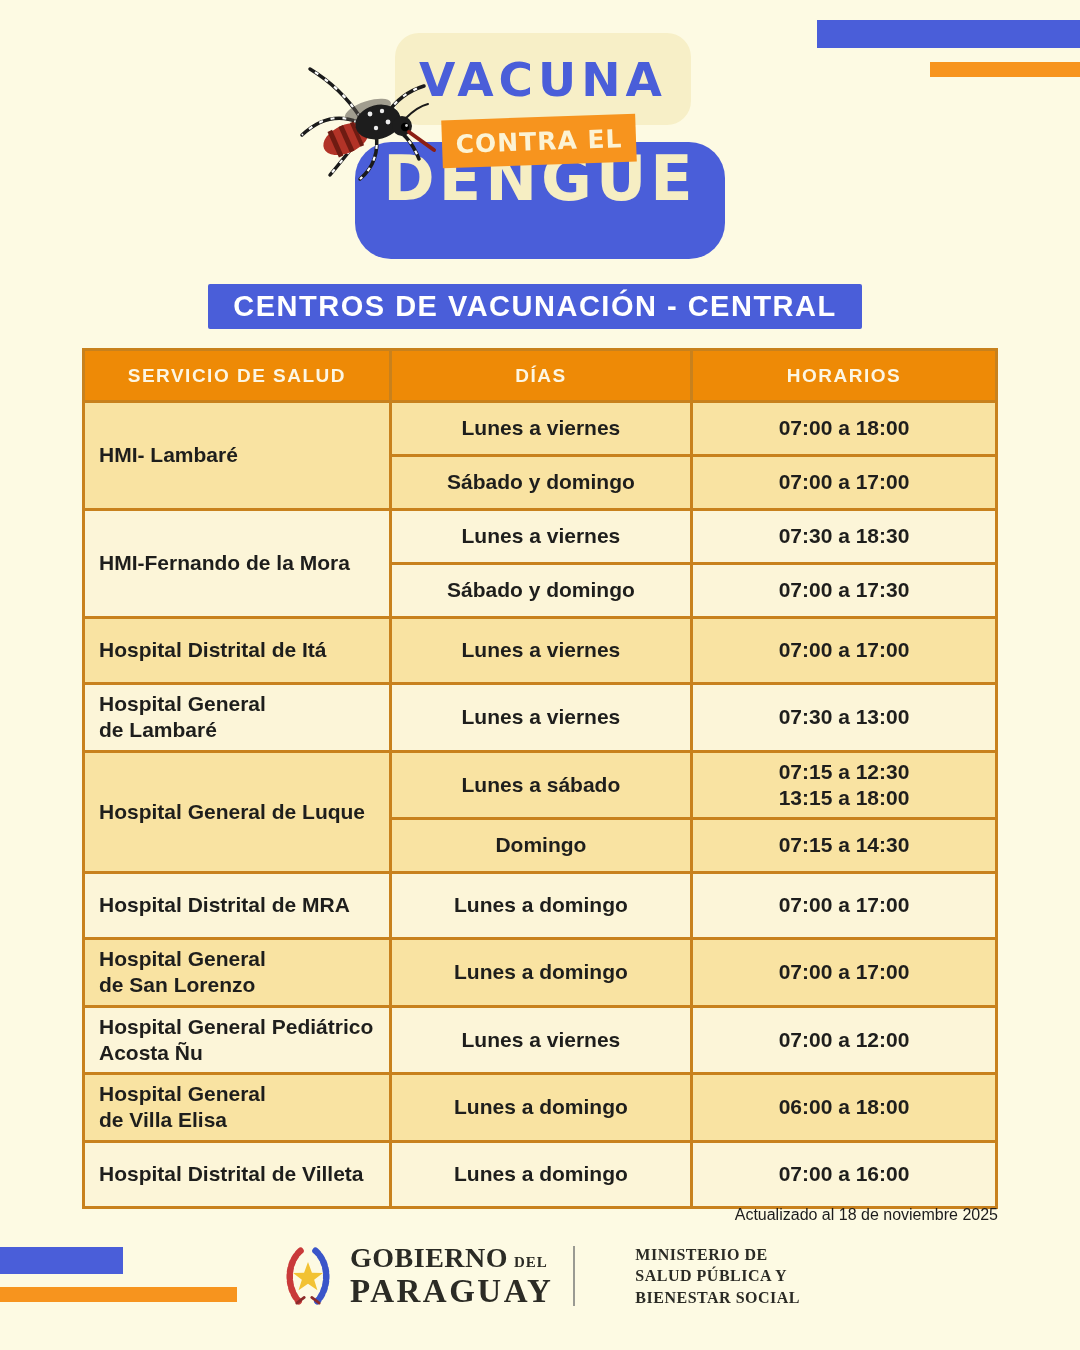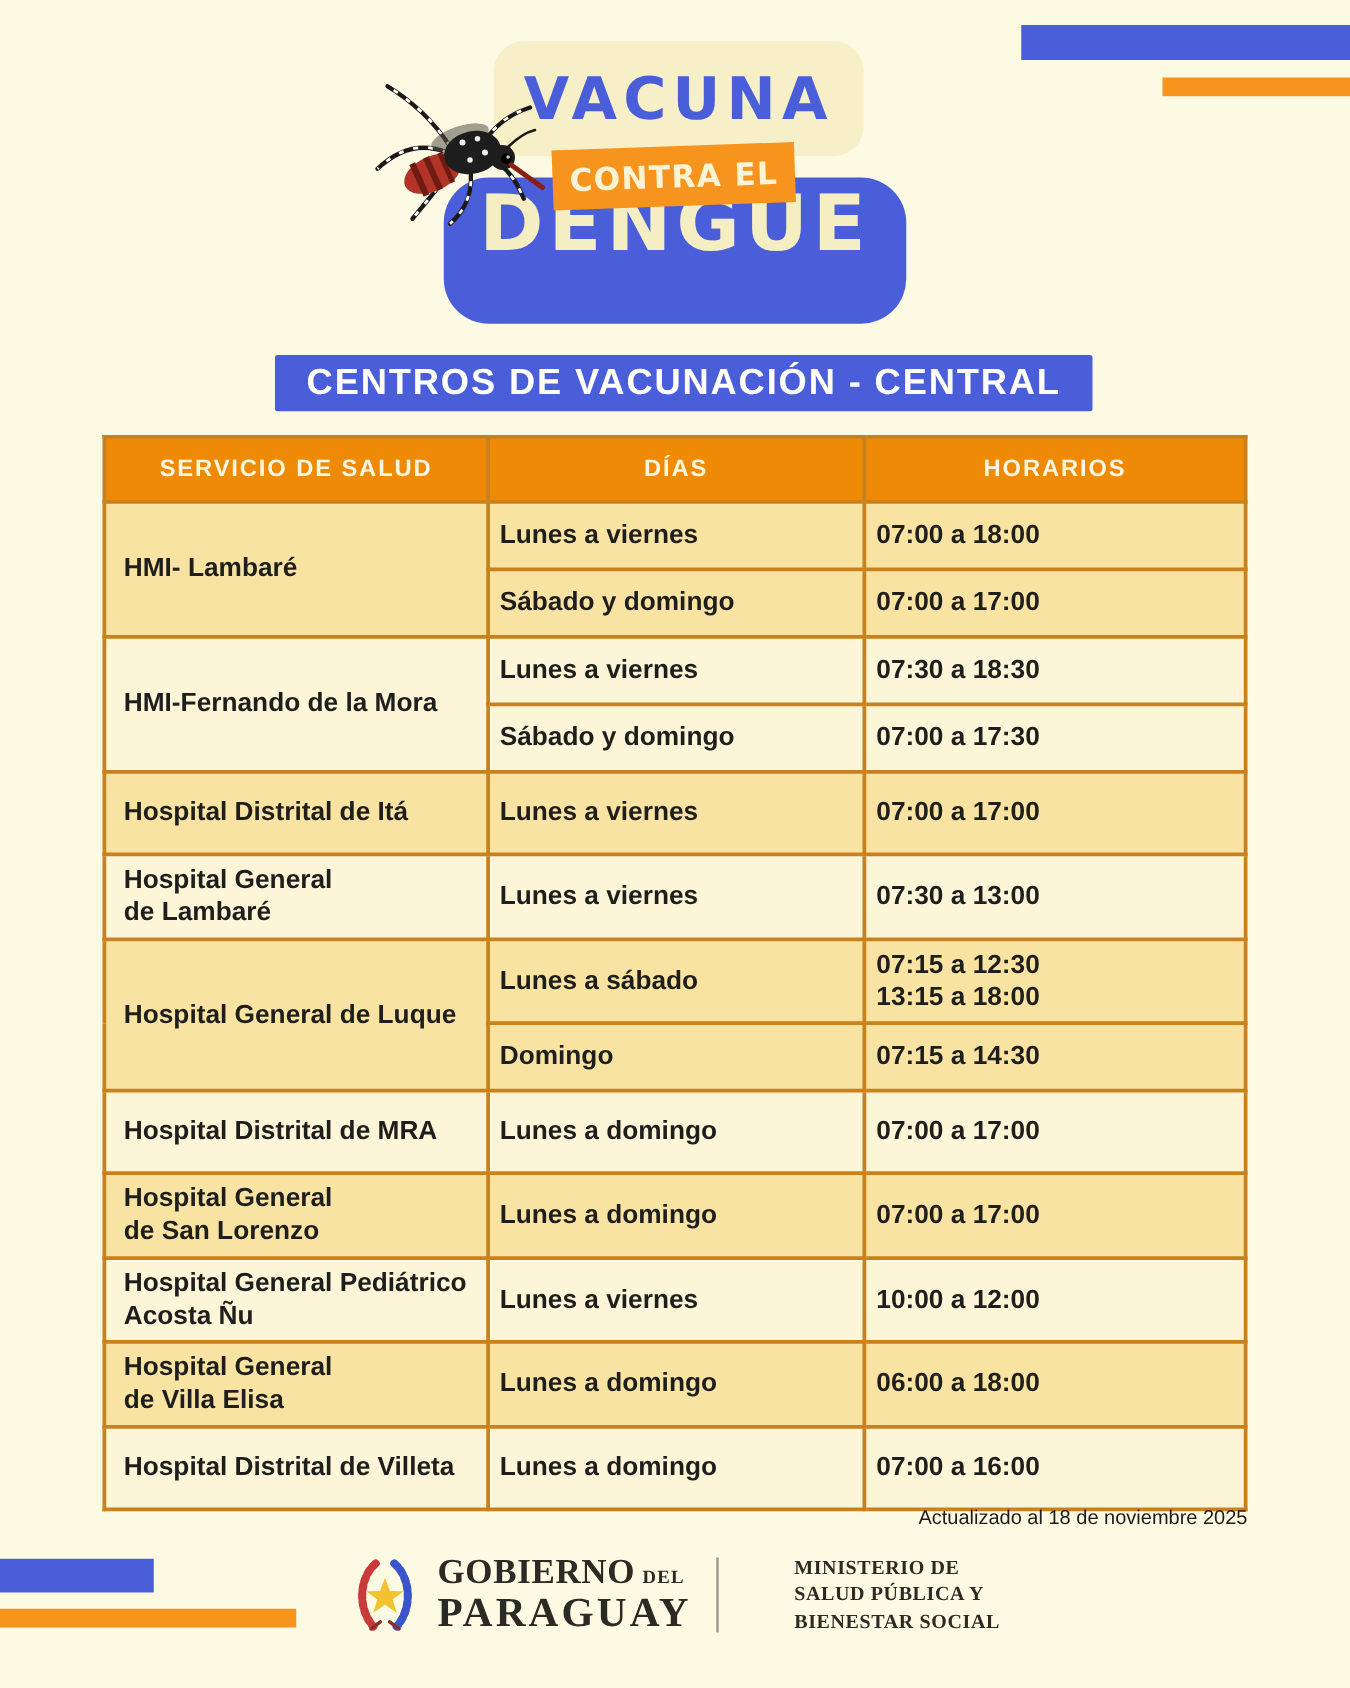--- a/index.html
+++ b/index.html
@@ -28,32 +28,32 @@
     background:var(--blue);border-radius:36px;display:flex;align-items:flex-start;justify-content:center;}
   .dengue-box span{font-family:"DejaVu Sans",sans-serif;font-weight:bold;font-size:62px;
     color:var(--cream-text);letter-spacing:4px;}
   .contra-box{position:absolute;left:442px;top:117px;width:194px;height:48px;background:var(--orange);
     display:flex;align-items:center;justify-content:center;transform:rotate(-2deg);z-index:3;}
   .contra-box span{font-family:"DejaVu Sans",sans-serif;font-weight:bold;font-size:25px;
     color:#FCF3D4;letter-spacing:1px;}
   .mosquito{position:absolute;left:290px;top:62px;width:160px;height:135px;z-index:4;}
 
   
-  .banner{position:absolute;left:220px;top:284px;width:654px;height:45px;background:var(--blue);
+  .banner{position:absolute;left:208px;top:284px;width:654px;height:45px;background:var(--blue);
     color:#FFFFFF;font-weight:bold;font-size:29px;letter-spacing:1.5px;
     display:flex;align-items:center;justify-content:center;border-radius:2px;}
 
   
   table.schedule{position:absolute;left:82px;top:348px;width:916px;border-collapse:collapse;table-layout:fixed;border-radius:11px;}
   .schedule th,.schedule td{border:3px solid var(--table-border);}
   .schedule th{height:52px;background:var(--header-orange);color:#FCF6E3;
     font-size:19px;font-weight:bold;letter-spacing:1.5px;text-align:center;}
   .schedule td{color:var(--ink);font-weight:bold;font-size:21px;white-space:pre-line;padding:6px 8px;}
   .schedule td.service{text-align:left;padding-left:14px;line-height:1.25;}
-  .schedule td.days,.schedule td.hours{line-height:1.25;}
+  .schedule td.days,.schedule td.hours{text-align:center;line-height:1.25;}
   tr.single{height:66px;}
   tr.sub{height:54px;}
   tr.shade-dark td{background:var(--row-dark);}
   tr.shade-light td{background:var(--row-light);}
 
   .updated{position:absolute;top:1206px;right:82px;font-size:16px;color:#1C1C1C;}
 
   
   .gov{position:absolute;left:0;top:1243px;width:1080px;display:flex;
     align-items:center;justify-content:center;gap:14px;}
@@ -191,21 +191,21 @@
         <tr class="shade-dark single">
           <td class="service" rowspan="1">Hospital General
 de San Lorenzo</td>
           <td class="days">Lunes a domingo</td>
           <td class="hours">07:00 a 17:00</td>
         </tr>
         <tr class="shade-light single">
           <td class="service" rowspan="1">Hospital General Pediátrico
 Acosta Ñu</td>
           <td class="days">Lunes a viernes</td>
-          <td class="hours">10:00 a 12:00</td>
+          <td class="hours">07:00 a 12:00</td>
         </tr>
         <tr class="shade-dark single">
           <td class="service" rowspan="1">Hospital General
 de Villa Elisa</td>
           <td class="days">Lunes a domingo</td>
           <td class="hours">06:00 a 18:00</td>
         </tr>
         <tr class="shade-light single">
           <td class="service" rowspan="1">Hospital Distrital de Villeta</td>
           <td class="days">Lunes a domingo</td>

